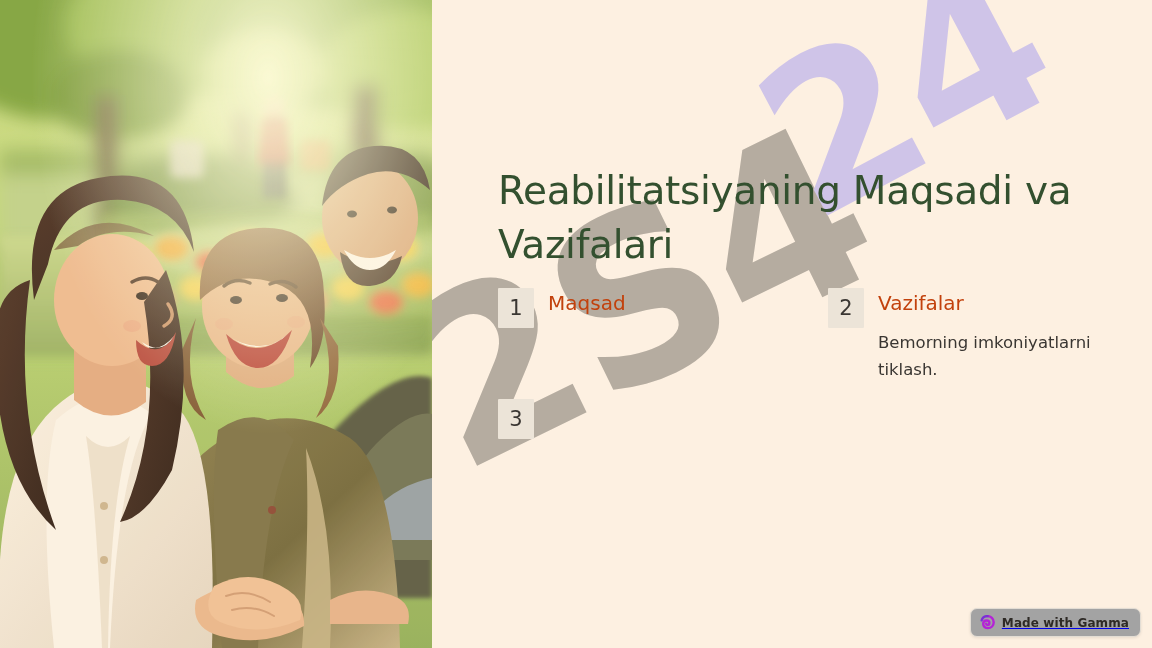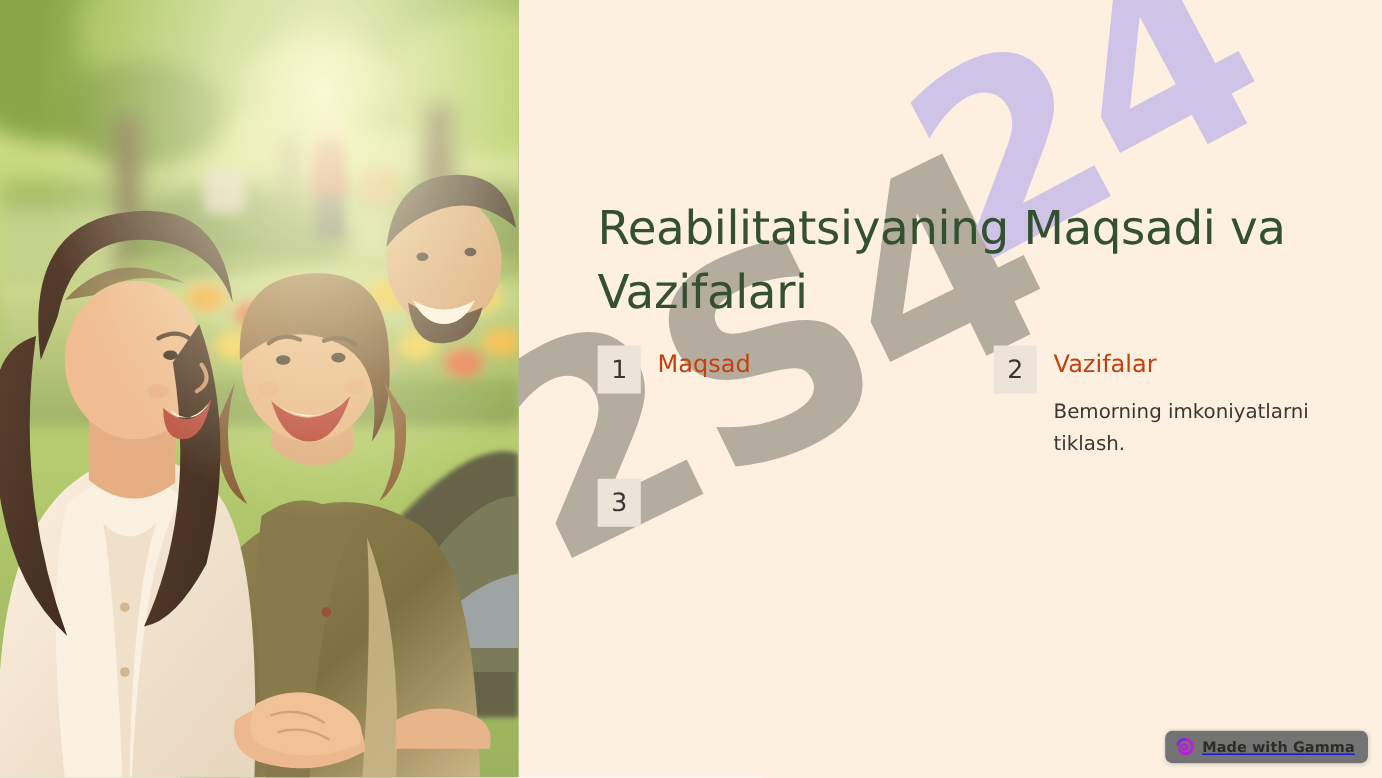--- a/index.html
+++ b/index.html
@@ -131,21 +131,21 @@
   }
 
   
   .gamma-badge {
     position: absolute;
     right: 11px;
     bottom: 11px;
     display: flex;
     align-items: center;
     gap: 7px;
-    background: #737373;
+    background: #a3a3a3;
     border: 1px solid #e3ddd4;
     border-radius: 7px;
     padding: 6px 11px 6px 9px;
     box-shadow: 0 1px 3px rgba(0,0,0,0.09);
   }
   .gamma-logo { width: 15px; height: 15px; display: block; }
   .gamma-label {
     font-family: "DejaVu Sans", sans-serif;
     font-size: 12px;
     font-weight: 700;

